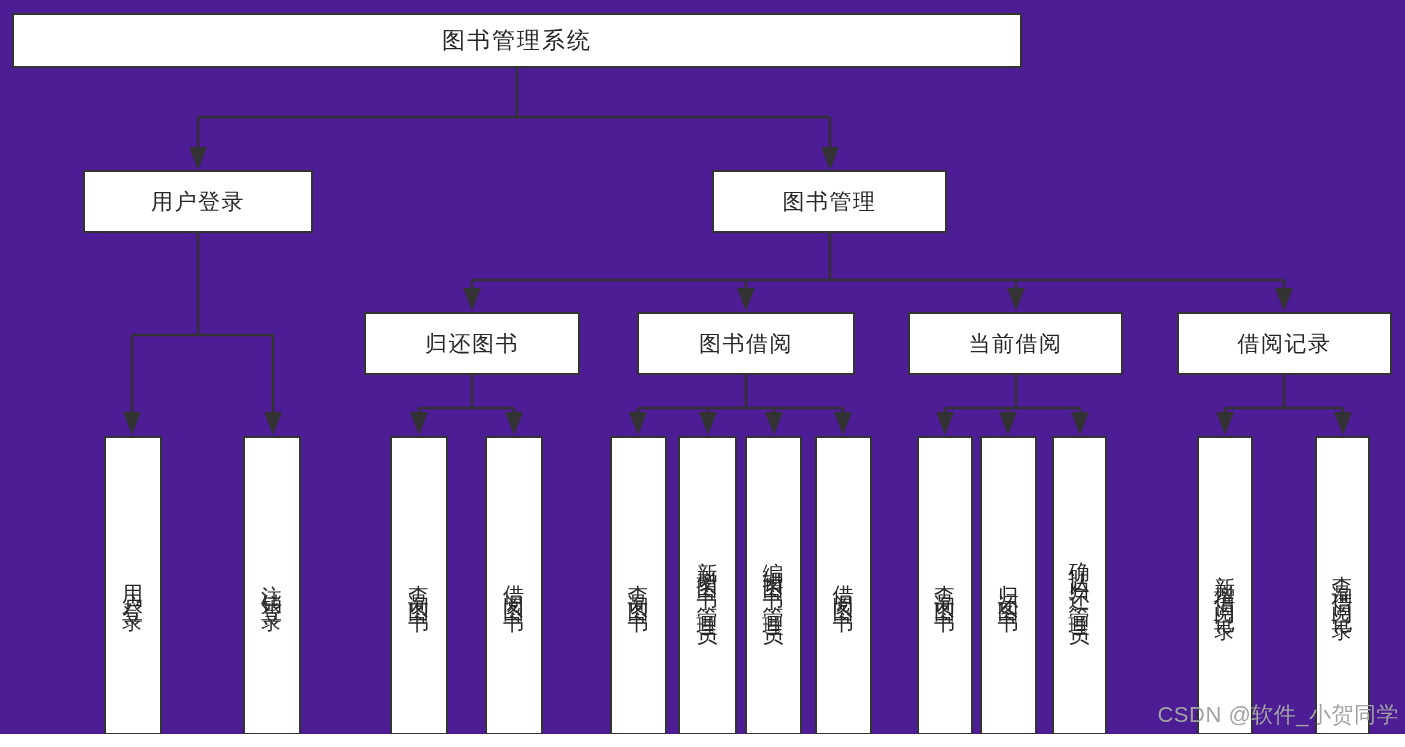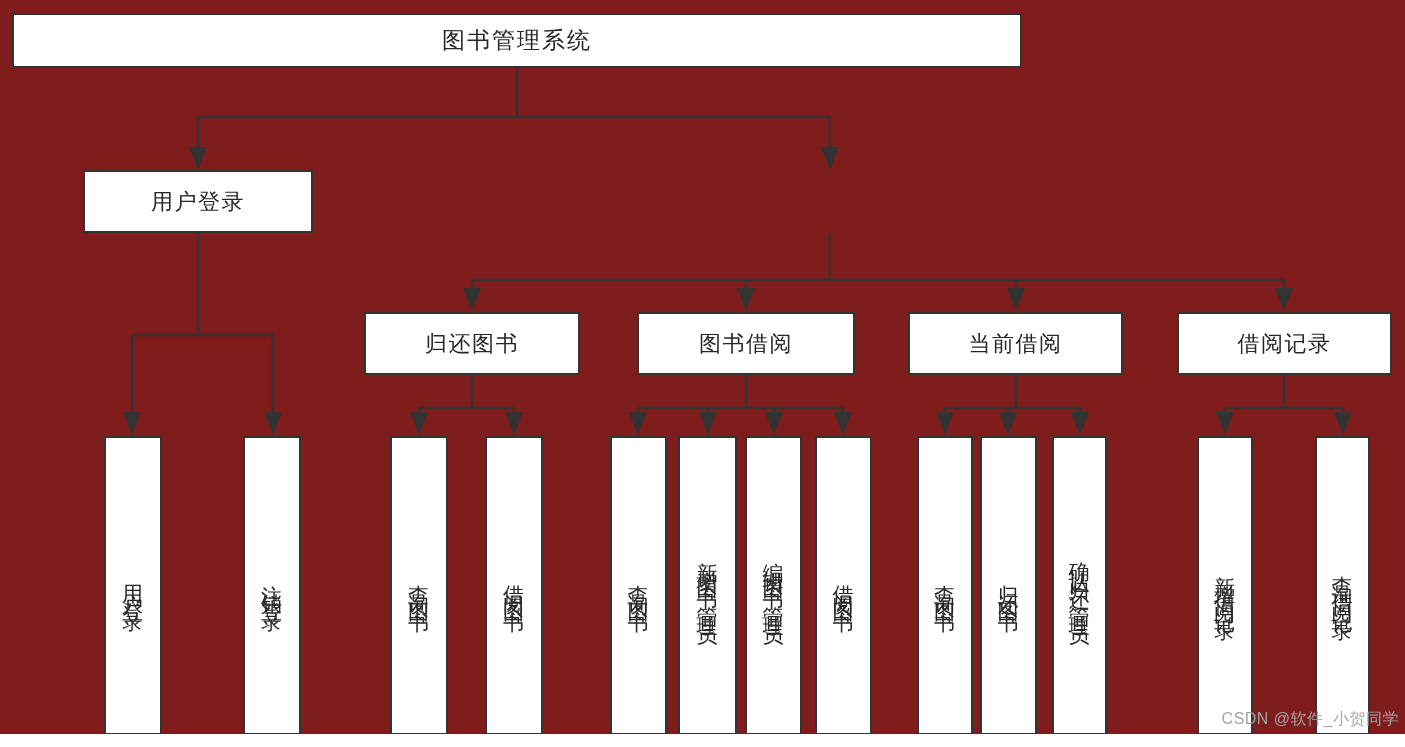--- a/index.html
+++ b/index.html
@@ -1,19 +1,19 @@
 <!DOCTYPE html>
 <html><head>
 <meta charset="utf-8">
 <style>
   html,body{margin:0;padding:0;background:#ffffff;}
   #stage{
     position:relative;
     width:1405px;height:734px;
-    background:#7f1d1d;
+    background:#4c1d95;
     font-family:"Liberation Sans","DejaVu Sans",sans-serif;
     color:#262626;
     overflow:hidden;
   }
   #wires{position:absolute;left:0;top:0;width:1405px;height:747px;}
   #wires line, #wires polyline{stroke:#333333;stroke-width:2.5;fill:none;}
   #wires polygon{fill:#333333;stroke:none;}
   .box{
     position:absolute;
     box-sizing:border-box;
@@ -29,21 +29,21 @@
     writing-mode:vertical-rl;
     text-orientation:mixed;
     font-size:21px;
     letter-spacing:9px;
     color:#262626;
     line-height:1;
   }
   #watermark{
     position:absolute;
     right:6px;bottom:4px;
-    font-size:16px;
+    font-size:22px;
     color:#a3a3a3;
     letter-spacing:0.5px;
   }
 </style>
 </head>
 <body>
 
 <div id="stage">
 
   <svg id="wires" viewBox="0 0 1405 747" xmlns="http://www.w3.org/2000/svg">
@@ -122,20 +122,23 @@
     </g>
   </svg>
 
   <div class="box" style="left:12px;top:13px;width:1010px;height:55px">
     <span class="root-label">图书管理系统</span>
   </div>
 
   <div class="box" style="left:83px;top:170px;width:230px;height:63px">
     <span class="h-label">用户登录</span>
   </div>
+  <div class="box" style="left:712px;top:170px;width:235px;height:63px">
+    <span class="h-label">图书管理</span>
+  </div>
 
   <div class="box" style="left:364px;top:312px;width:216px;height:63px">
     <span class="h-label">归还图书</span>
   </div>
   <div class="box" style="left:908px;top:312px;width:215px;height:63px">
     <span class="h-label">当前借阅</span>
   </div>
   <div class="box" style="left:637px;top:312px;width:218px;height:63px">
     <span class="h-label">图书借阅</span>
   </div>

